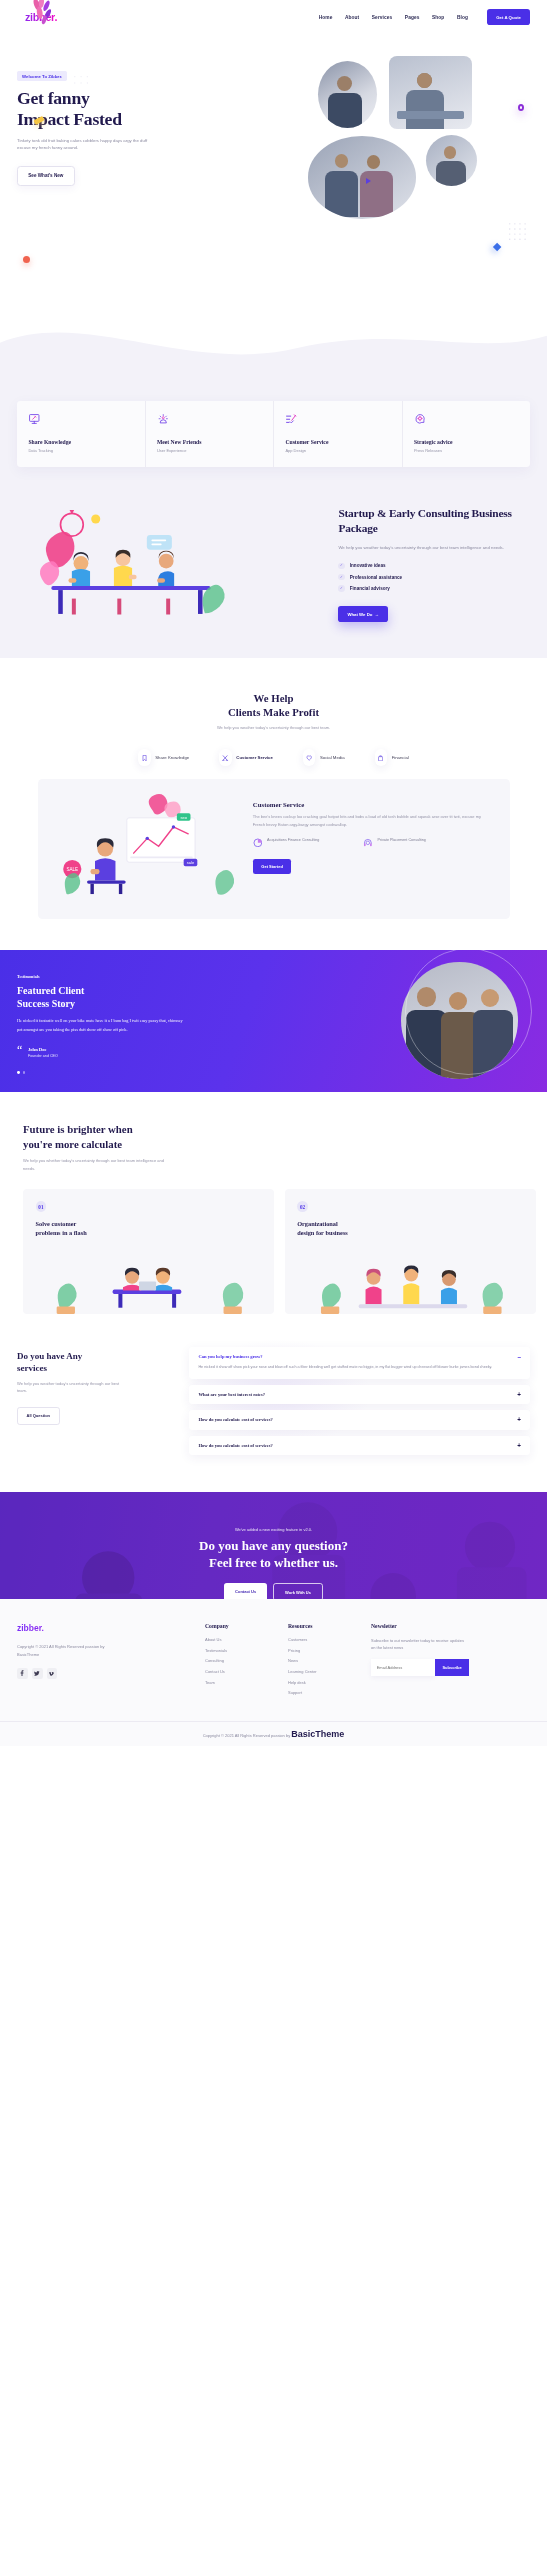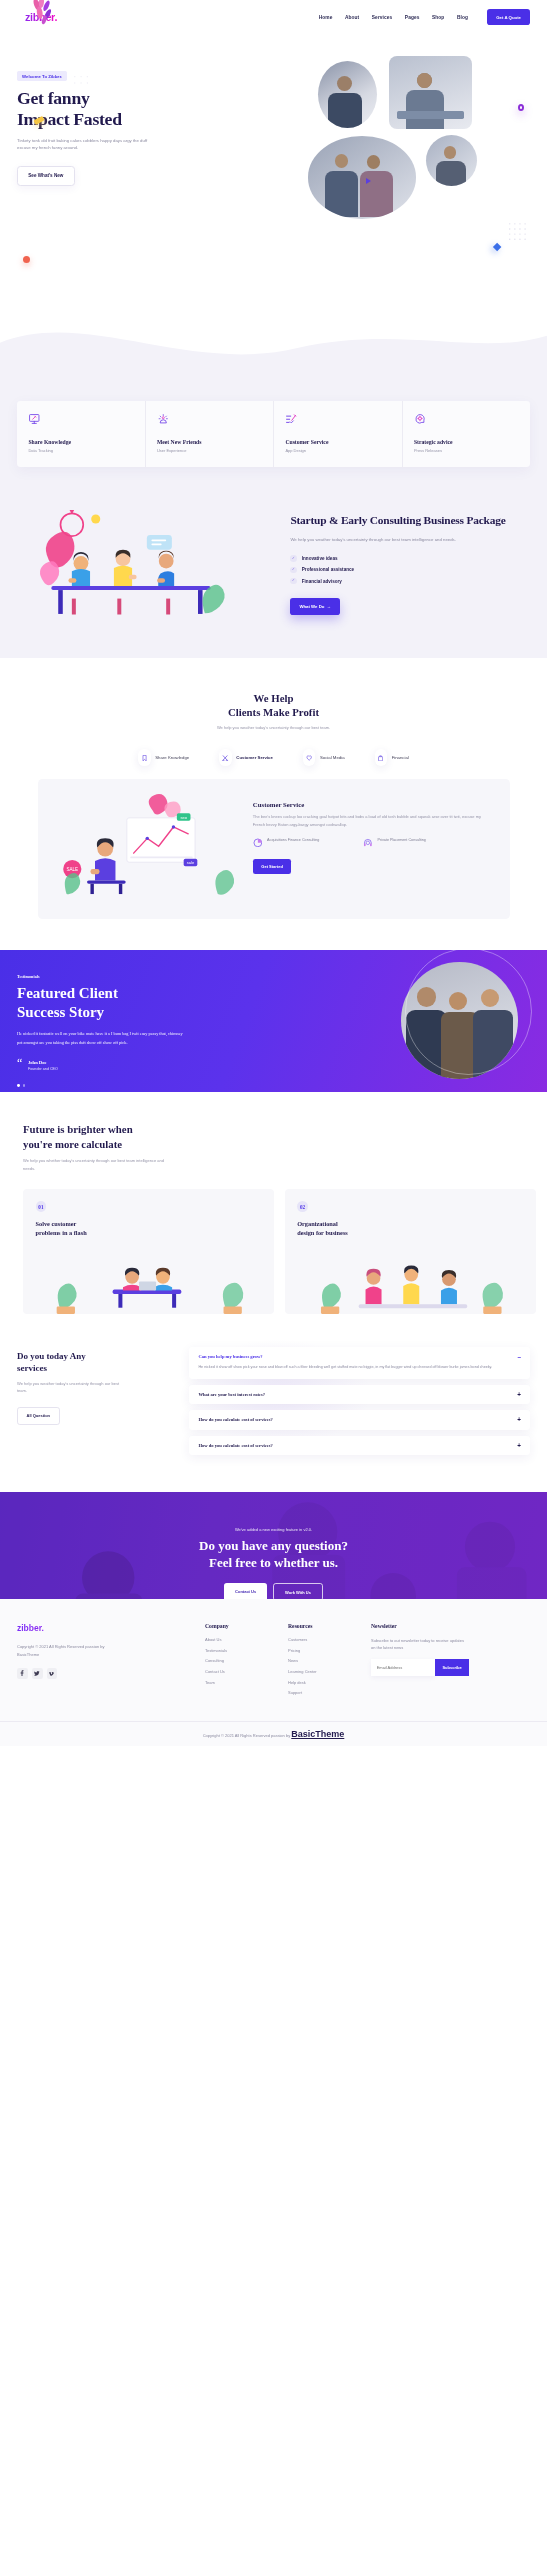--- a/index.html
+++ b/index.html
@@ -80,21 +80,21 @@
   .feat-item { flex:1; padding:12.5px 11.4px 13.7px; border-right:0.6px solid #ecebf3; }
   .feat-item:last-child { border-right:none; }
   .feat-icon { width:12.5px; height:12.5px; margin-bottom:11.4px; }
   .feat-title { font-size:5.7px; font-weight:bold; color:#221a4e; margin-bottom:2.8px; }
   .feat-sub { font-size:4px; color:#9594a8; }
 
   
   .consult { background:#f3f2f9; padding:9px 0 31px; }
   .consult-inner { width:513px; margin:0 auto; display:flex; align-items:center; gap:11.4px; }
   .consult-art { width:262px; height:125px; position:relative; }
-  .consult-right { width:228px; }
+  .consult-right { width:228px;margin-left:48px; }
   h2.sec-title { font-size:11.4px; line-height:1.3; color:#221a4e; letter-spacing:-0.2px; }
   .sec-p { font-size:4.3px; line-height:1.8; color:#8b8aa0; margin-top:8px; width:171px; }
   .ticks { margin-top:11.4px; }
   .tick-row { display:flex; align-items:center; gap:5.1px; margin-bottom:5.1px; }
   .tick {
     width:6.3px; height:6.3px; border-radius:50%; background:#e7e5f6;
     display:flex; align-items:center; justify-content:center;
     color:#5b3fe0; font-size:3.4px; line-height:1;
   }
   .tick-label { font-size:4.6px; font-weight:700; color:#221a4e; }
@@ -134,21 +134,21 @@
     display:inline-block; margin-top:11.4px; background:#4a2fe7; color:#fff;
     font-size:4px; font-weight:700; padding:5.1px 8.5px; border-radius:2.3px;
   }
 
   
   .testi { margin-top:31px; height:142px; position:relative; overflow:hidden;
     background:linear-gradient(110deg,#4a2fe7 0%,#5b32ec 45%,#8a2be2 100%); }
   .testi-inner { width:513px; margin:0 auto; position:relative; height:100%; padding-top:24px; }
   .testi-left { width:182px; color:#fff; }
   .testi-kicker { font-size:4px; font-weight:bold; letter-spacing:0.1px; }
-  .testi-h { font-size:15px; line-height:1.3; margin-top:5.1px; }
+  .testi-h { font-size:10px; line-height:1.3; margin-top:5.1px; }
   .testi-q { font-size:4.3px; line-height:1.95; margin-top:7.4px; width:171px; opacity:.95; }
   .testi-author { display:flex; align-items:center; gap:5.7px; margin-top:9px; }
   .q-mark { font-size:12px; line-height:.6; font-family:"Liberation Serif", serif; }
   .ta-name { font-size:4.6px; font-weight:bold; }
   .ta-role { font-size:3.7px; opacity:.85; margin-top:1.1px; }
   .dots { display:flex; gap:2.8px; margin-top:12.5px; }
   .dot { width:2.8px; height:2.8px; border-radius:50%; background:rgba(255,255,255,.45); }
   .dot.on { background:#fff; }
   .testi-photo {
     position:absolute; right:12.5px; top:12.5px; width:117px; height:117px; border-radius:50%;
@@ -216,21 +216,21 @@
   .f-news { flex:1; }
   .f-news p { font-size:4px; line-height:1.85; color:#8b8aa0; width:97px; margin-bottom:7.4px; }
   .sub-row { display:flex; }
   .sub-in { width:64px; height:17px; border:none; background:#fff; font-size:4px; color:#9594a8;
     padding:0 5.7px; font-family:"Liberation Sans",sans-serif; outline:none;
     box-shadow:0 1.7px 5.7px rgba(60,40,130,.06); }
   .sub-btn { background:#4a2fe7; color:#fff; font-size:4px; font-weight:700;
     padding:0 7.4px; height:17px; display:flex; align-items:center; border:none; }
   .f-bottom { margin-top:19.4px; border-top:0.6px solid #eceaf2; padding:7.4px 0; text-align:center; }
   .f-bottom span { font-size:4px; color:#8b8aa0; }
-  .f-bottom b { color:#221a4e;text-decoration:underline; }
+  .f-bottom b { color:#221a4e; }
 </style>
 </head>
 <body>
 
 <header>
   <div class="hdr-inner">
     <div class="logo">
       <span>zibber.</span>
       <svg class="logo-leaf" viewBox="0 0 50 46">
         <ellipse cx="12" cy="10" rx="5" ry="11" fill="#e85fa8" transform="rotate(-20 12 10)"></ellipse>
@@ -633,21 +633,21 @@
         </svg>
       </div>
     </div>
   </div>
 </section>
 
 <section class="faq">
   <div class="faq-inner">
     <div class="faq-left">
       <h2 class="serif">
-        <span>Do you today Any</span><br>
+        <span>Do you have Any</span><br>
         <span>services</span>
       </h2>
       <p>We help you weather today's uncertainty through our best team.</p>
       <span class="all-q">All Question</span>
     </div>
     <div class="faq-right">
       <div class="faq-blob"></div>
       <div class="faq-item open">
         <div class="faq-q">
           <span class="faq-qt">Can you help my business grow?</span>

